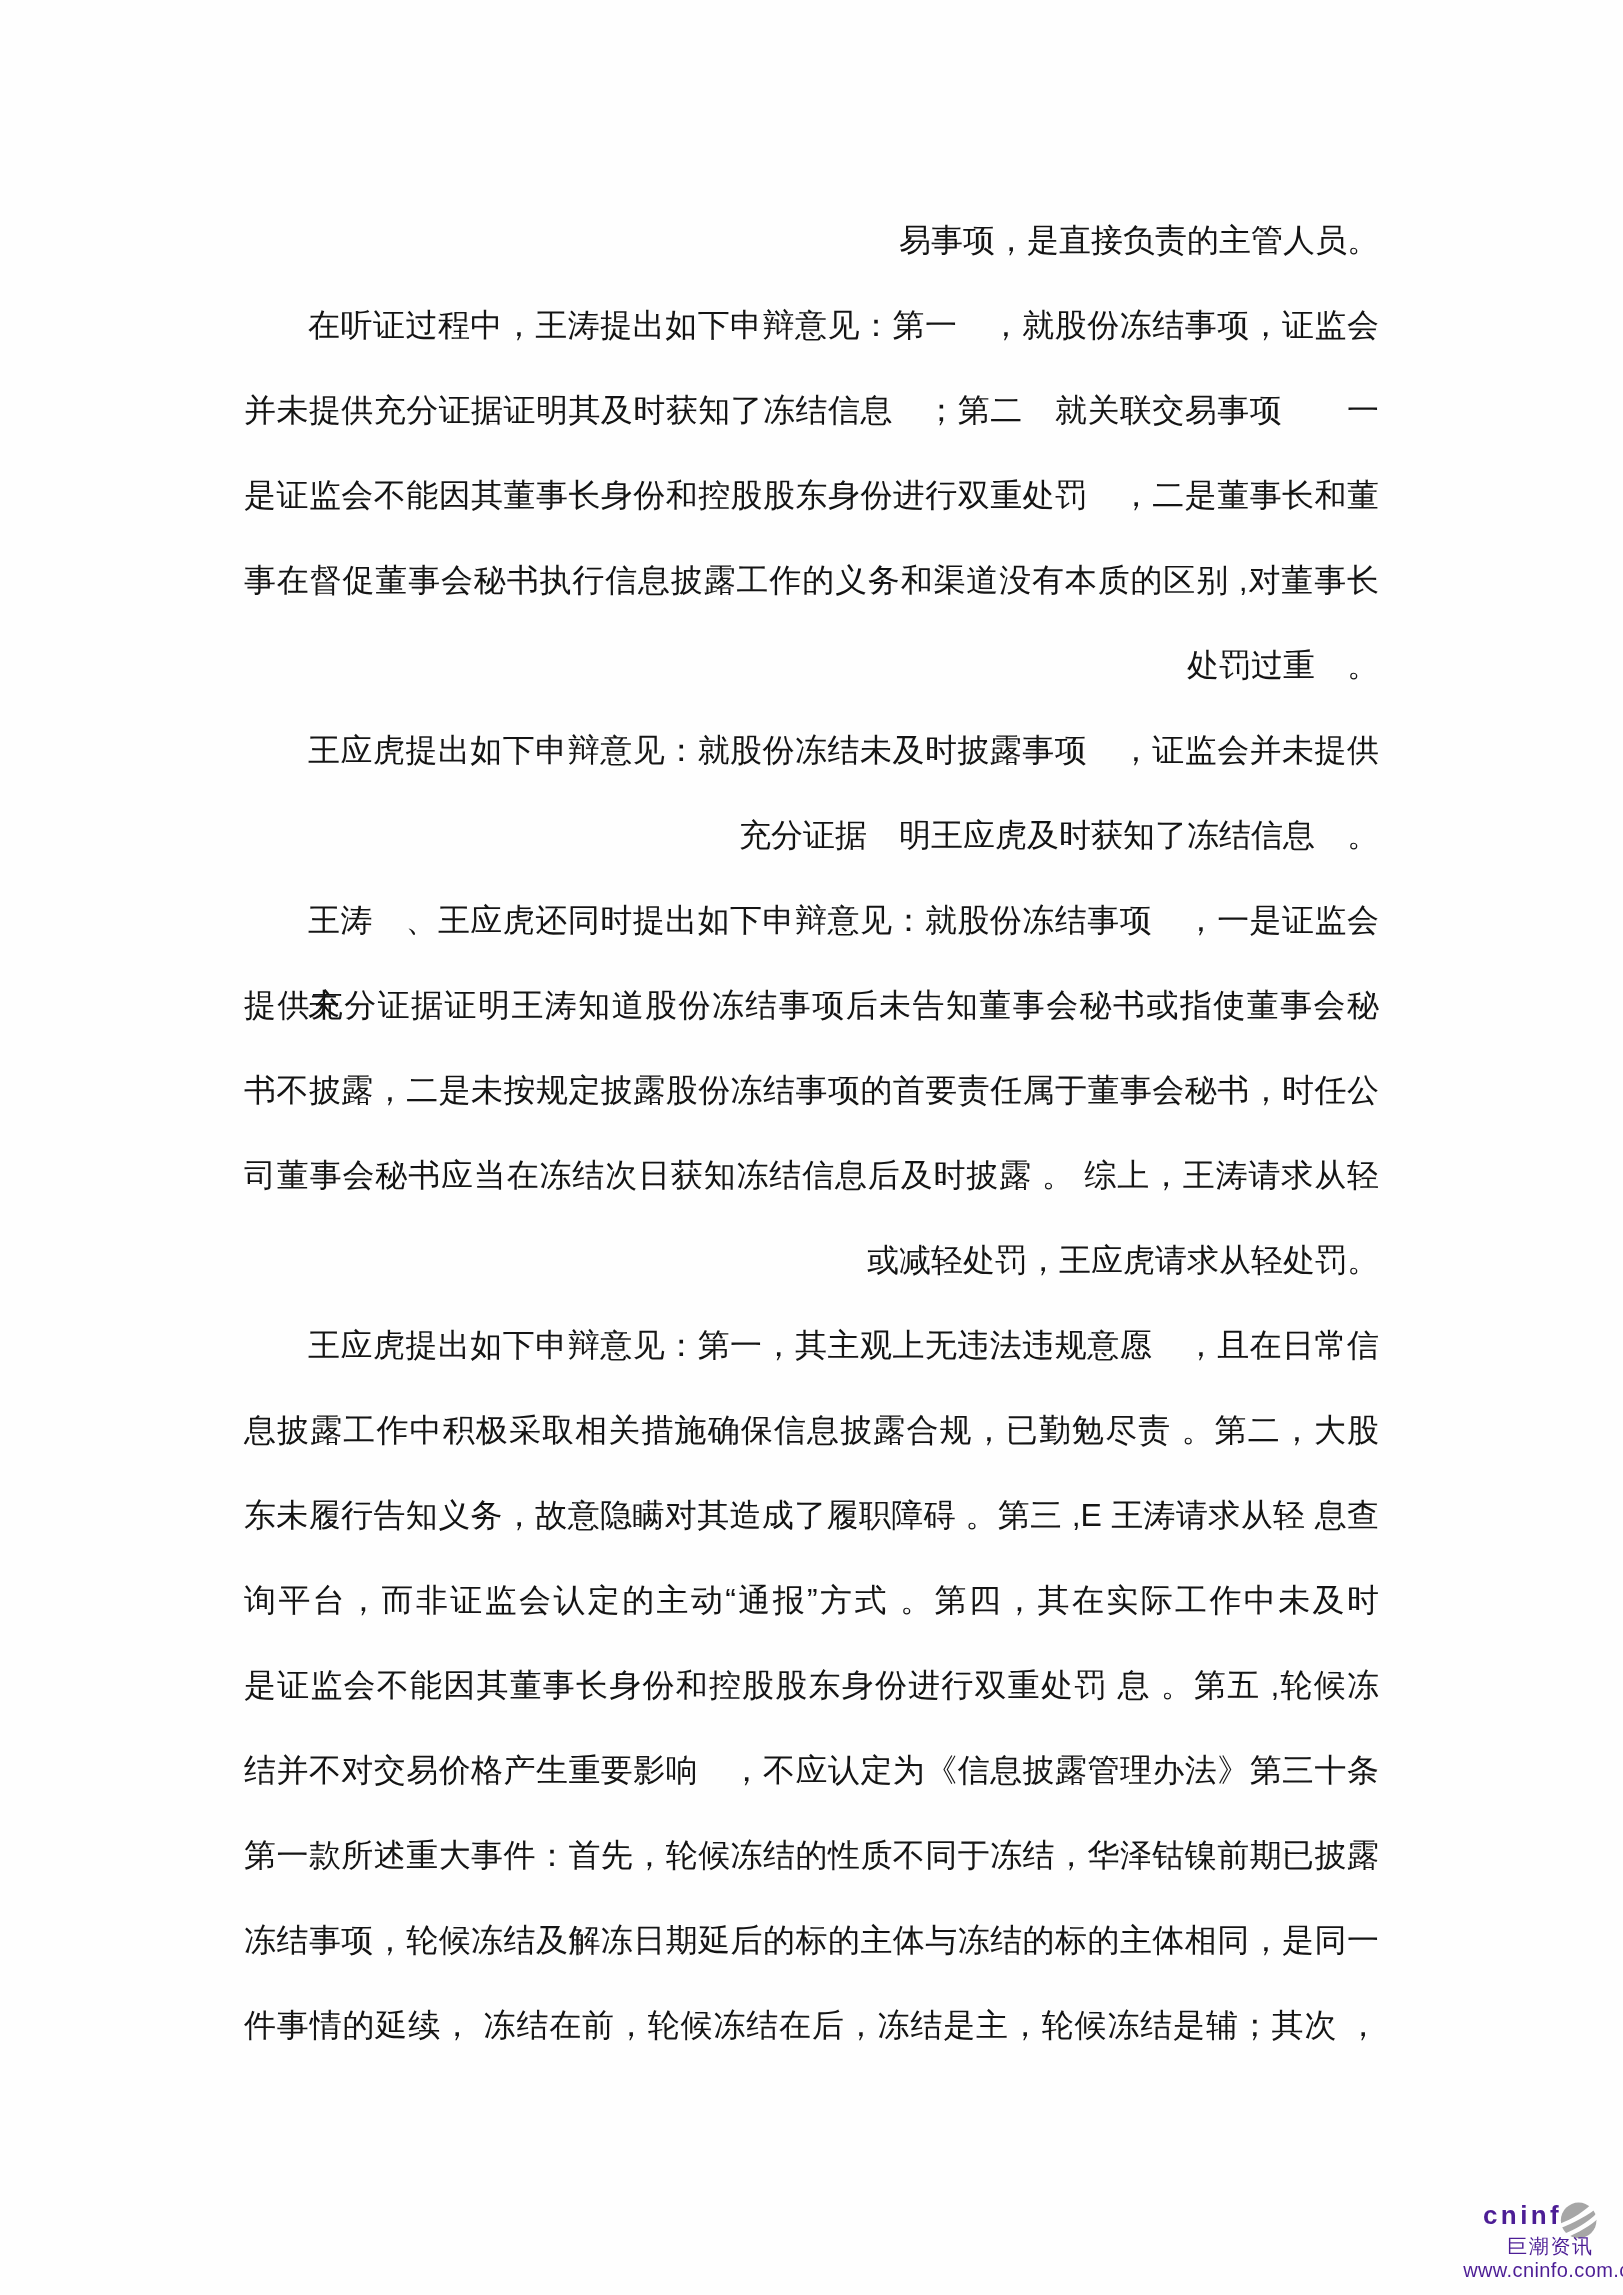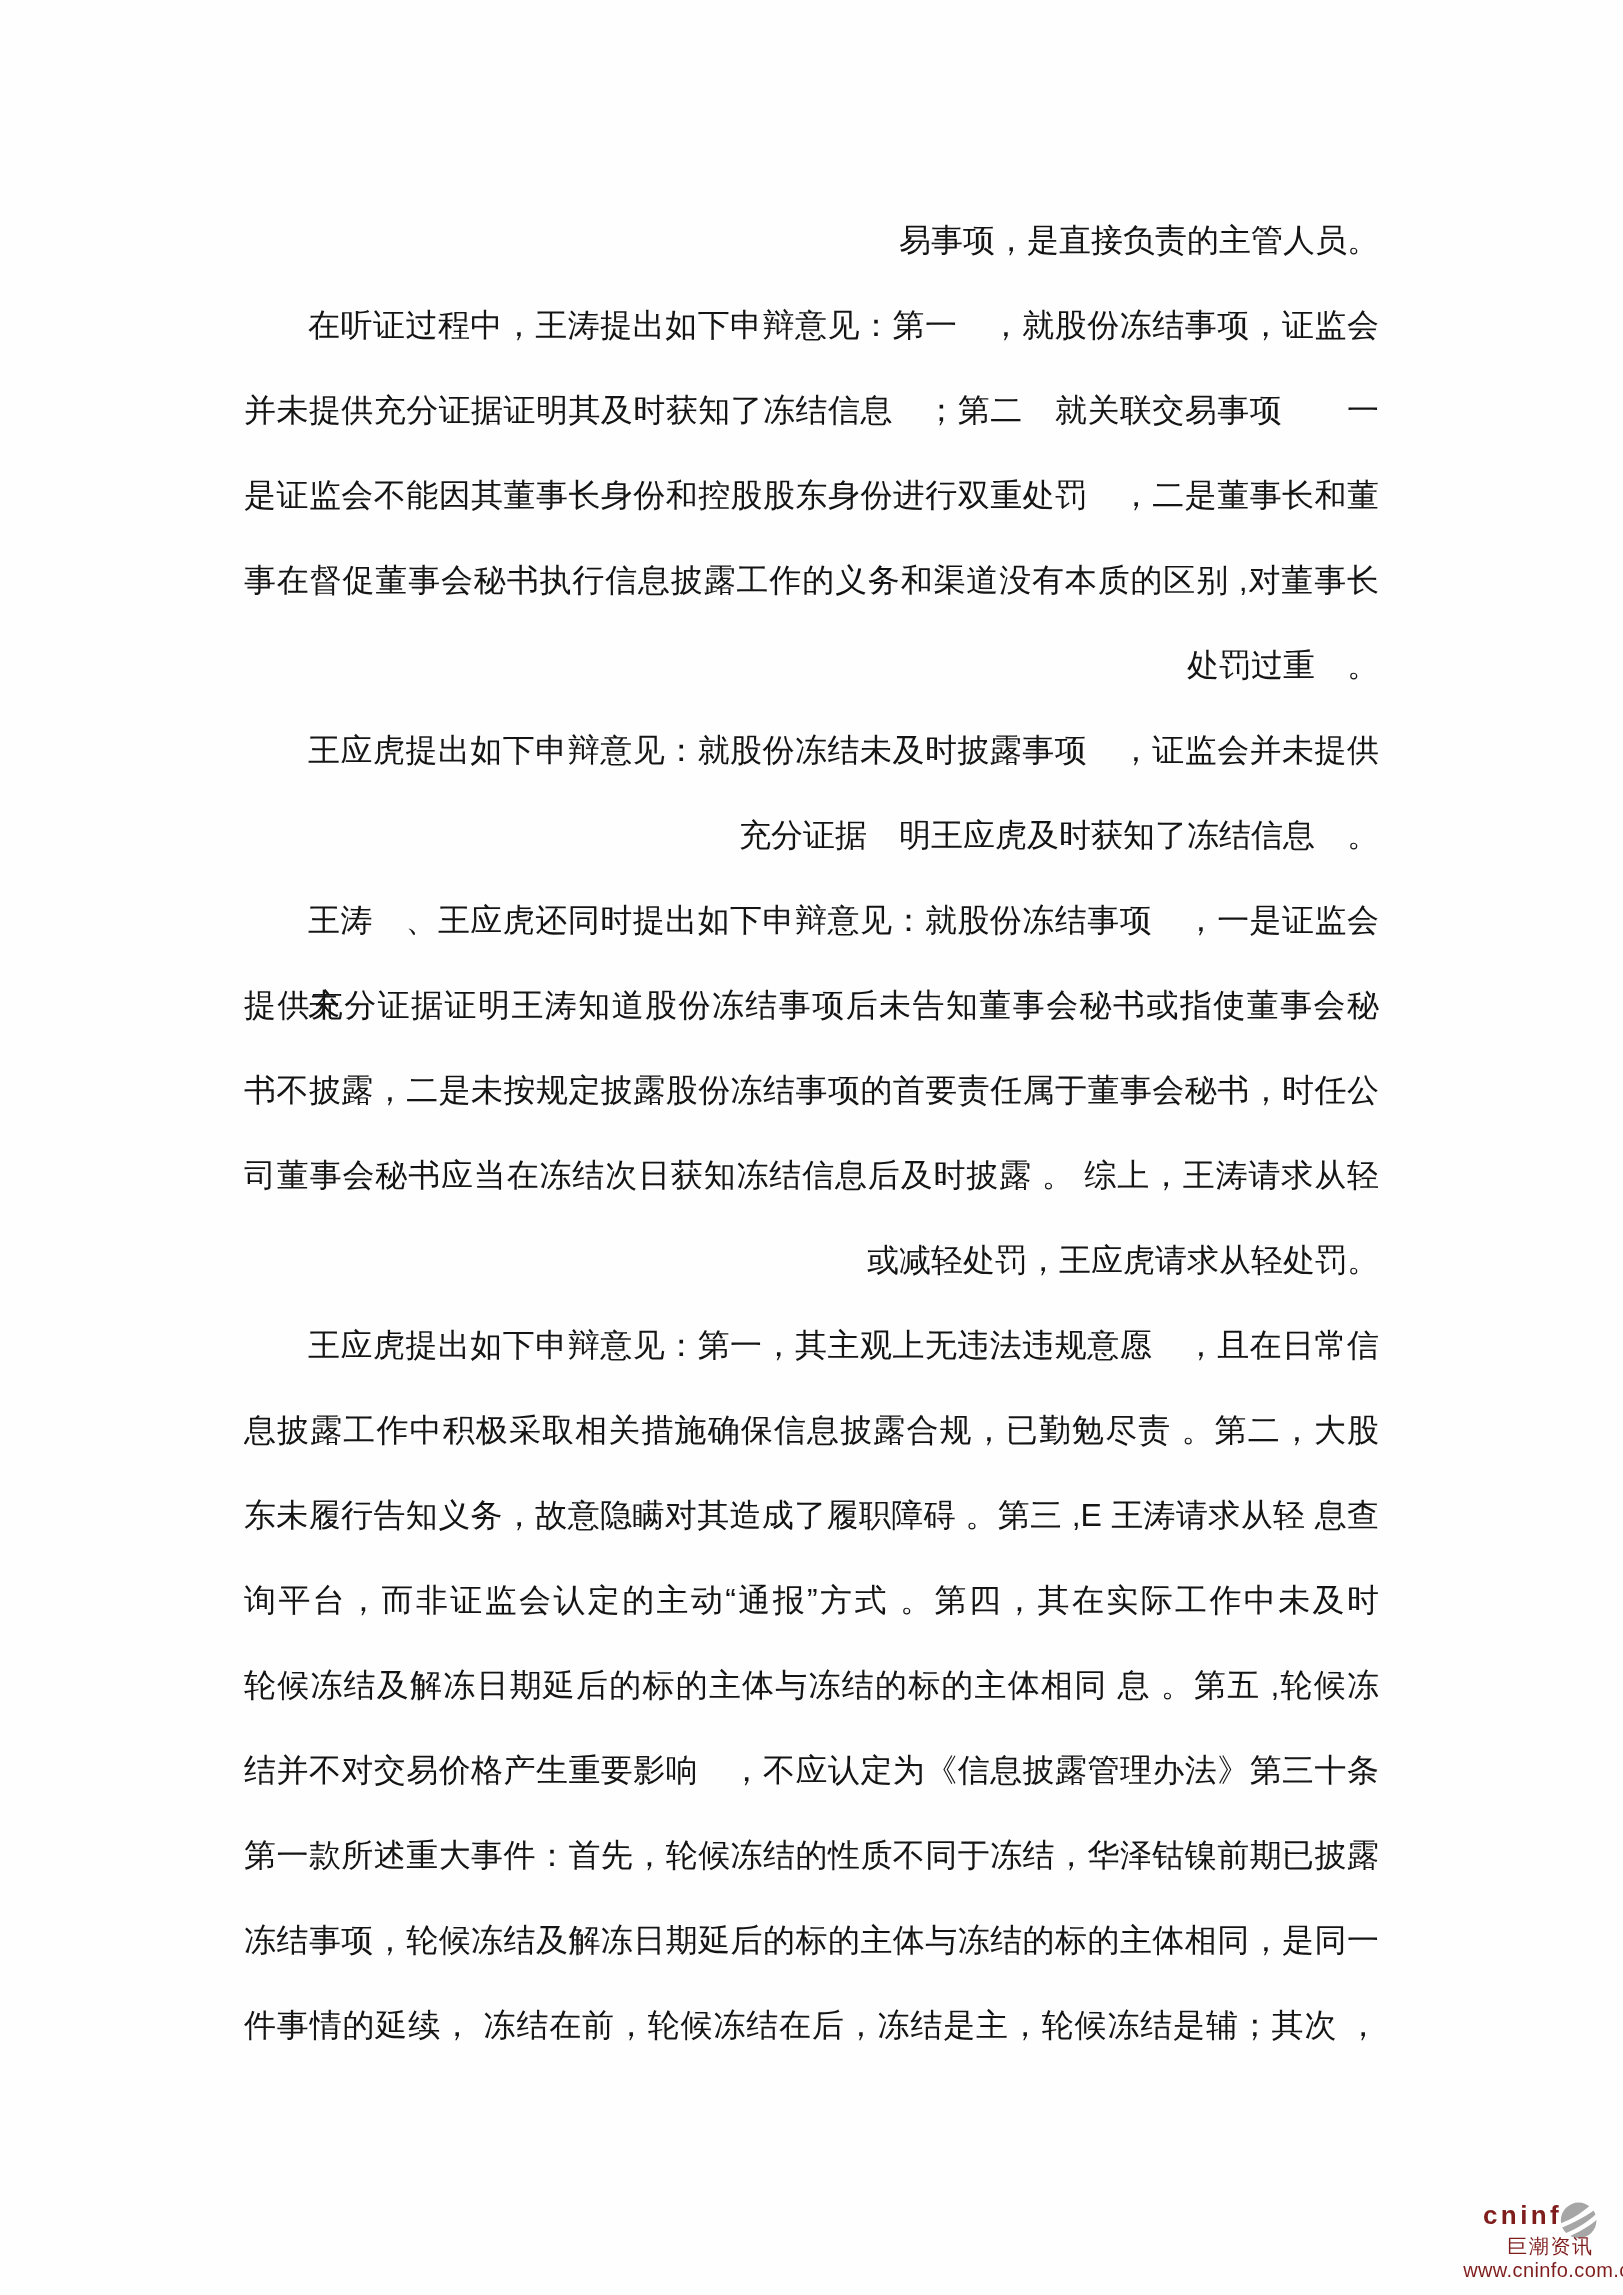--- a/index.html
+++ b/index.html
@@ -87,28 +87,28 @@
       <div class="line">充分证据　明王应虎及时获知了冻结信息　。</div>
       <div class="line indent justify">王涛　、王应虎还同时提出如下申辩意见：就股份冻结事项　，一是证监会未</div>
       <div class="line justify">提供充分证据证明王涛知道股份冻结事项后未告知董事会秘书或指使董事会秘</div>
       <div class="line justify">书不披露，二是未按规定披露股份冻结事项的首要责任属于董事会秘书，时任公</div>
       <div class="line justify">司董事会秘书应当在冻结次日获知冻结信息后及时披露 。 综上，王涛请求从轻</div>
       <div class="line">或减轻处罚，王应虎请求从轻处罚。</div>
       <div class="line indent justify">王应虎提出如下申辩意见：第一，其主观上无违法违规意愿　，且在日常信</div>
       <div class="line justify">息披露工作中积极采取相关措施确保信息披露合规，已勤勉尽责 。第二，大股</div>
       <div class="line justify">东未履行告知义务，故意隐瞒对其造成了履职障碍 。第三 ,E 王涛请求从轻 息查</div>
       <div class="line justify">询平台，而非证监会认定的主动“通报”方式 。第四，其在实际工作中未及时</div>
-      <div class="line justify">轮候冻结及解冻日期延后的标的主体与冻结的标的主体相同 息 。第五 ,轮候冻</div>
+      <div class="line justify">是证监会不能因其董事长身份和控股股东身份进行双重处罚 息 。第五 ,轮候冻</div>
       <div class="line justify">结并不对交易价格产生重要影响　，不应认定为《信息披露管理办法》第三十条</div>
       <div class="line justify">第一款所述重大事件：首先，轮候冻结的性质不同于冻结，华泽钴镍前期已披露</div>
       <div class="line justify">冻结事项，轮候冻结及解冻日期延后的标的主体与冻结的标的主体相同，是同一</div>
       <div class="line justify">件事情的延续， 冻结在前，轮候冻结在后，冻结是主，轮候冻结是辅；其次 ，</div>
     </div>
 
-  <div class="watermark" style="color: #7f1d1d;">
+  <div class="watermark" style="color: #4c1d95;">
     <span class="wm-brand">cninf</span>
     <span class="wm-globe">
       <svg viewBox="0 0 46 46" width="39" height="39" aria-hidden="true">
         <circle cx="22" cy="24" r="21" fill="#a6a6a6"></circle>
         <path d="M0,28 C14,23 30,13 41,1 L46,7 C34,18 16,27 1,33 Z" fill="#fefefe"></path>
         <path d="M4,40 C18,35 32,27 44,15 L46,21 C36,31 20,39 9,44 Z" fill="#fefefe"></path>
       </svg>
     </span>
     <span class="wm-cn">巨潮资讯</span>
     <span class="wm-url">www.cninfo.com.cn</span>

